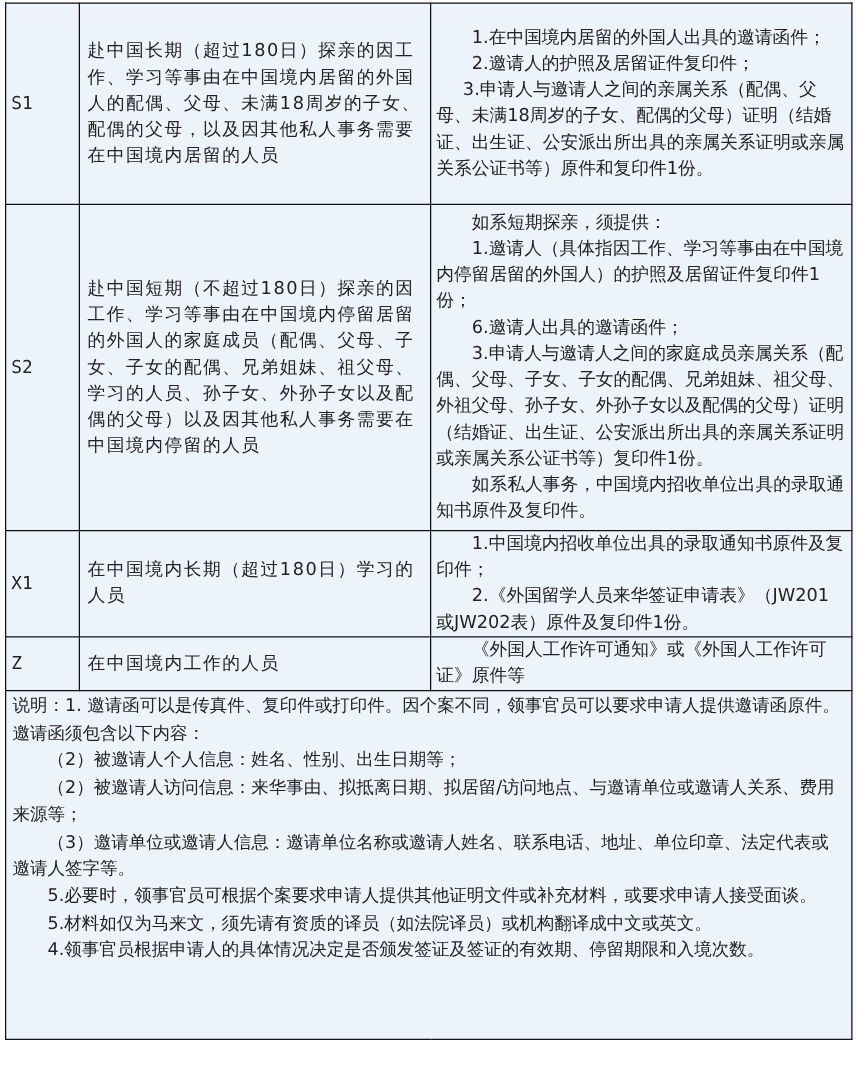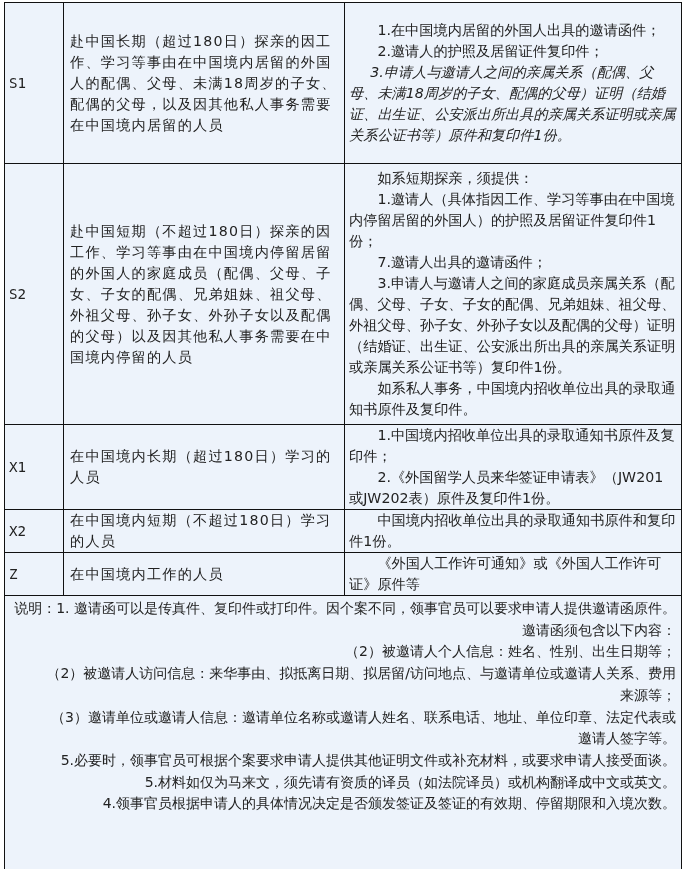--- a/index.html
+++ b/index.html
@@ -7,23 +7,23 @@
          font-family: "DejaVu Sans", "Liberation Sans", sans-serif; color: #222; }
   .tbl { position: absolute; left: 4px; top: 2px; width: 677px; border-collapse: collapse;
          background: #edf3fb; table-layout: fixed; }
   .tbl td { border: 1.5px solid #111; vertical-align: middle; font-size: 14.2px; line-height: 21px;
             padding: 0 4px; word-break: break-all; }
   .c1 { width: 50px; font-family: "DejaVu Sans Mono", "Liberation Mono", monospace; font-size: 14px; }
   .c2 { width: 272px; padding-left: 6px !important; letter-spacing: 1.2px; }
   .c3 { width: 328px; margin-top: 32px; }
   .p { display: block; margin: 0; }
   .ind { text-indent: 2em; }
-  .ind1 { text-indent: 1.5em; font-style: italic; }
+  .ind1 { text-indent: 1.5em; }
   .notes td { padding: 2px 5px 3px 5px; line-height: 21.7px; font-size: 14px; }
-  .notes .line { display: block; text-align: right; }
+  .notes .line { display: block; }
 </style>
 </head>
 <body>
 
 <table class="tbl">
   <colgroup>
       <col style="width:59px">
       <col style="width:281px">
       <col style="width:337px">
     </colgroup>
@@ -32,42 +32,35 @@
     <td class="c1">S1</td>
     <td class="c2">赴中国长期（超过180日）探亲的因工作、学习等事由在中国境内居留的外国人的配偶、父母、未满18周岁的子女、配偶的父母，以及因其他私人事务需要在中国境内居留的人员</td>
     <td class="c3">
       <span class="p ind">1.在中国境内居留的外国人出具的邀请函件；</span>
       <span class="p ind">2.邀请人的护照及居留证件复印件；</span>
       <span class="p ind1">3.申请人与邀请人之间的亲属关系（配偶、父母、未满18周岁的子女、配偶的父母）证明（结婚证、出生证、公安派出所出具的亲属关系证明或亲属关系公证书等）原件和复印件1份。</span>
     </td>
   </tr>
   <tr style="height:261px">
     <td class="c1">S2</td>
-    <td class="c2">赴中国短期（不超过180日）探亲的因工作、学习等事由在中国境内停留居留的外国人的家庭成员（配偶、父母、子女、子女的配偶、兄弟姐妹、祖父母、外祖父母、孙子女、外孙子女以及配偶的父母）以及因其他私人事务需要在中国境内停留的人员</td>
+    <td class="c2">赴中国短期（不超过180日）探亲的因工作、学习等事由在中国境内停留居留的外国人的家庭成员（配偶、父母、子女、子女的配偶、兄弟姐妹、祖父母、学习的人员、孙子女、外孙子女以及配偶的父母）以及因其他私人事务需要在中国境内停留的人员</td>
     <td class="c3">
       <span class="p ind">如系短期探亲，须提供：</span>
       <span class="p ind">1.邀请人（具体指因工作、学习等事由在中国境内停留居留的外国人）的护照及居留证件复印件1份；</span>
-      <span class="p ind">7.邀请人出具的邀请函件；</span>
+      <span class="p ind">6.邀请人出具的邀请函件；</span>
       <span class="p ind">3.申请人与邀请人之间的家庭成员亲属关系（配偶、父母、子女、子女的配偶、兄弟姐妹、祖父母、外祖父母、孙子女、外孙子女以及配偶的父母）证明（结婚证、出生证、公安派出所出具的亲属关系证明或亲属关系公证书等）复印件1份。</span>
       <span class="p ind">如系私人事务，中国境内招收单位出具的录取通知书原件及复印件。</span>
     </td>
   </tr>
   <tr style="height:81px">
     <td class="c1">X1</td>
     <td class="c2">在中国境内长期（超过180日）学习的人员</td>
     <td class="c3">
       <span class="p ind">1.中国境内招收单位出具的录取通知书原件及复印件；</span>
       <span class="p ind">2.《外国留学人员来华签证申请表》（JW201或JW202表）原件及复印件1份。</span>
-    </td>
-  </tr>
-  <tr style="height:42px">
-    <td class="c1">X2</td>
-    <td class="c2">在中国境内短期（不超过180日）学习的人员</td>
-    <td class="c3">
-      <span class="p ind">中国境内招收单位出具的录取通知书原件和复印件1份。</span>
     </td>
   </tr>
   <tr style="height:40px">
     <td class="c1">Z</td>
     <td class="c2">在中国境内工作的人员</td>
     <td class="c3">
       <span class="p ind">《外国人工作许可通知》或《外国人工作许可证》原件等</span>
     </td>
   </tr>
   <tr class="notes" style="height:279px">

